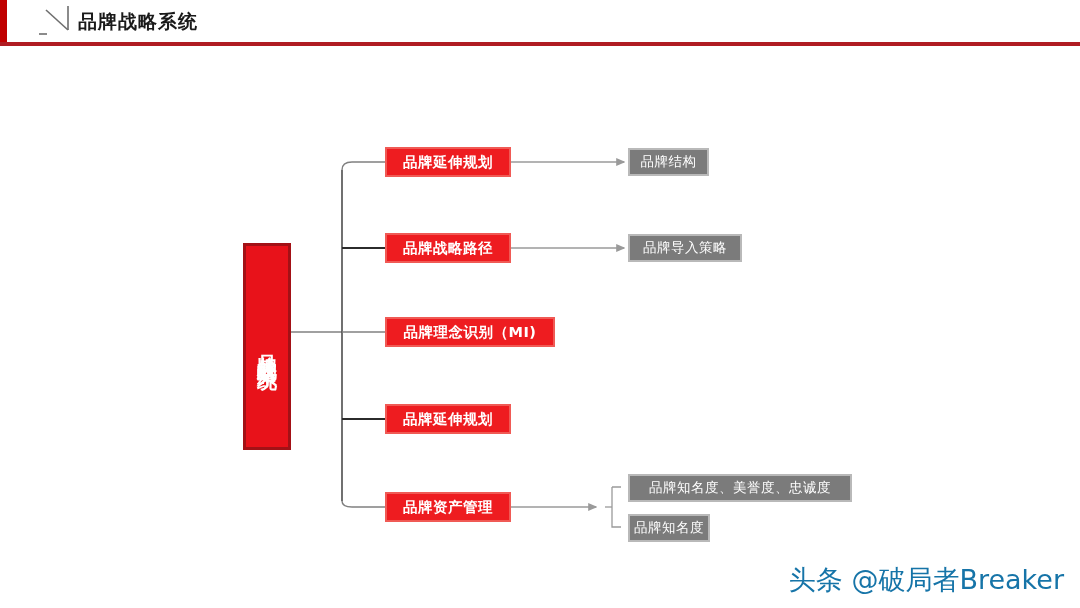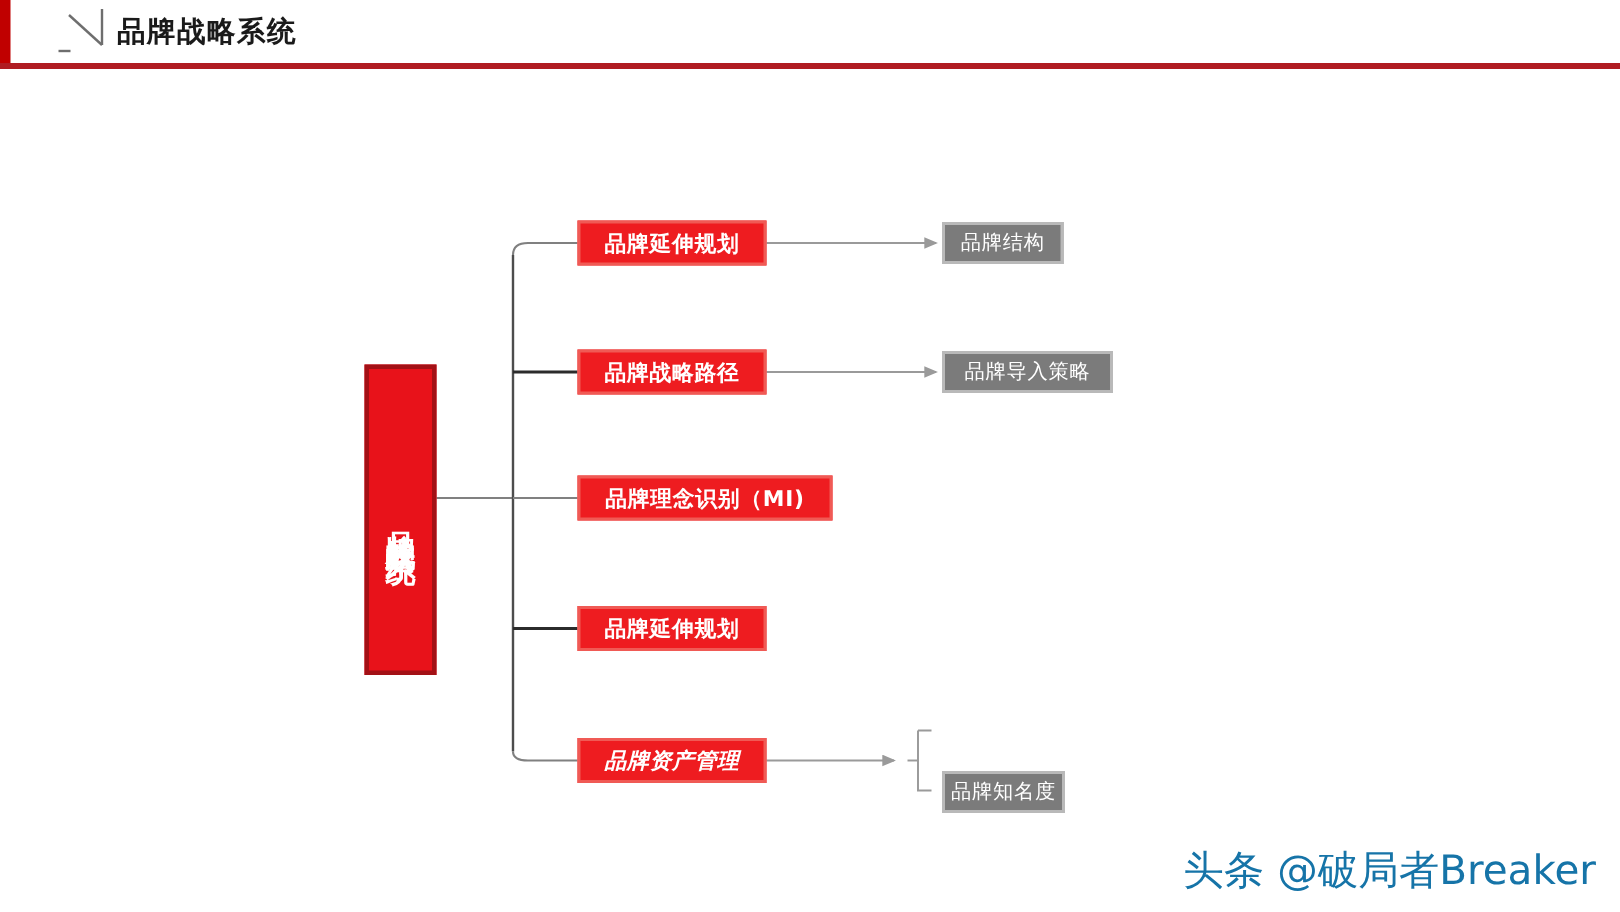--- a/index.html
+++ b/index.html
@@ -212,32 +212,35 @@
   </div>
 
   <div class="red-box" style="left:385px; top:358px; width:126px;">
     <span class="red-box-label">品牌延伸规划</span>
   </div>
 
   <div class="red-box" style="left:385px; top:271px; width:170px;">
     <span class="red-box-label">品牌理念识别（MI)</span>
   </div>
 
-  <div class="red-box" style="left:385px; top:446px; width:126px;font-style:italic;">
+  <div class="red-box" style="left:385px; top:446px; width:126px;">
     <span class="red-box-label">品牌资产管理</span>
   </div>
 
   <div class="gray-box" style="left:628px; top:102px; width:81px;">
     <span class="gray-box-label">品牌结构</span>
   </div>
 
   <div class="gray-box" style="left:628px; top:188px; width:114px;">
     <span class="gray-box-label">品牌导入策略</span>
   </div>
 
+  <div class="gray-box" style="left:628px; top:428px; width:224px;">
+    <span class="gray-box-label">品牌知名度、美誉度、忠诚度</span>
+  </div>
 
   <div class="gray-box" style="left:628px; top:468px; width:82px;">
     <span class="gray-box-label">品牌知名度</span>
   </div>
 
 </div>
 
 <div class="watermark">头条 @破局者Breaker</div>
 
 </body></html>

